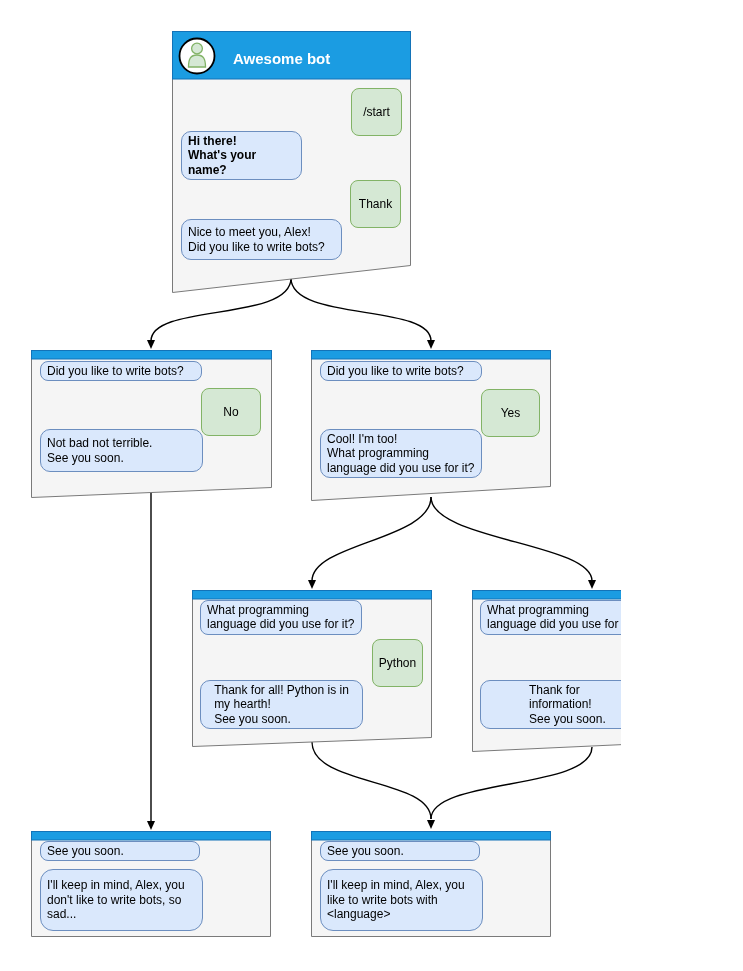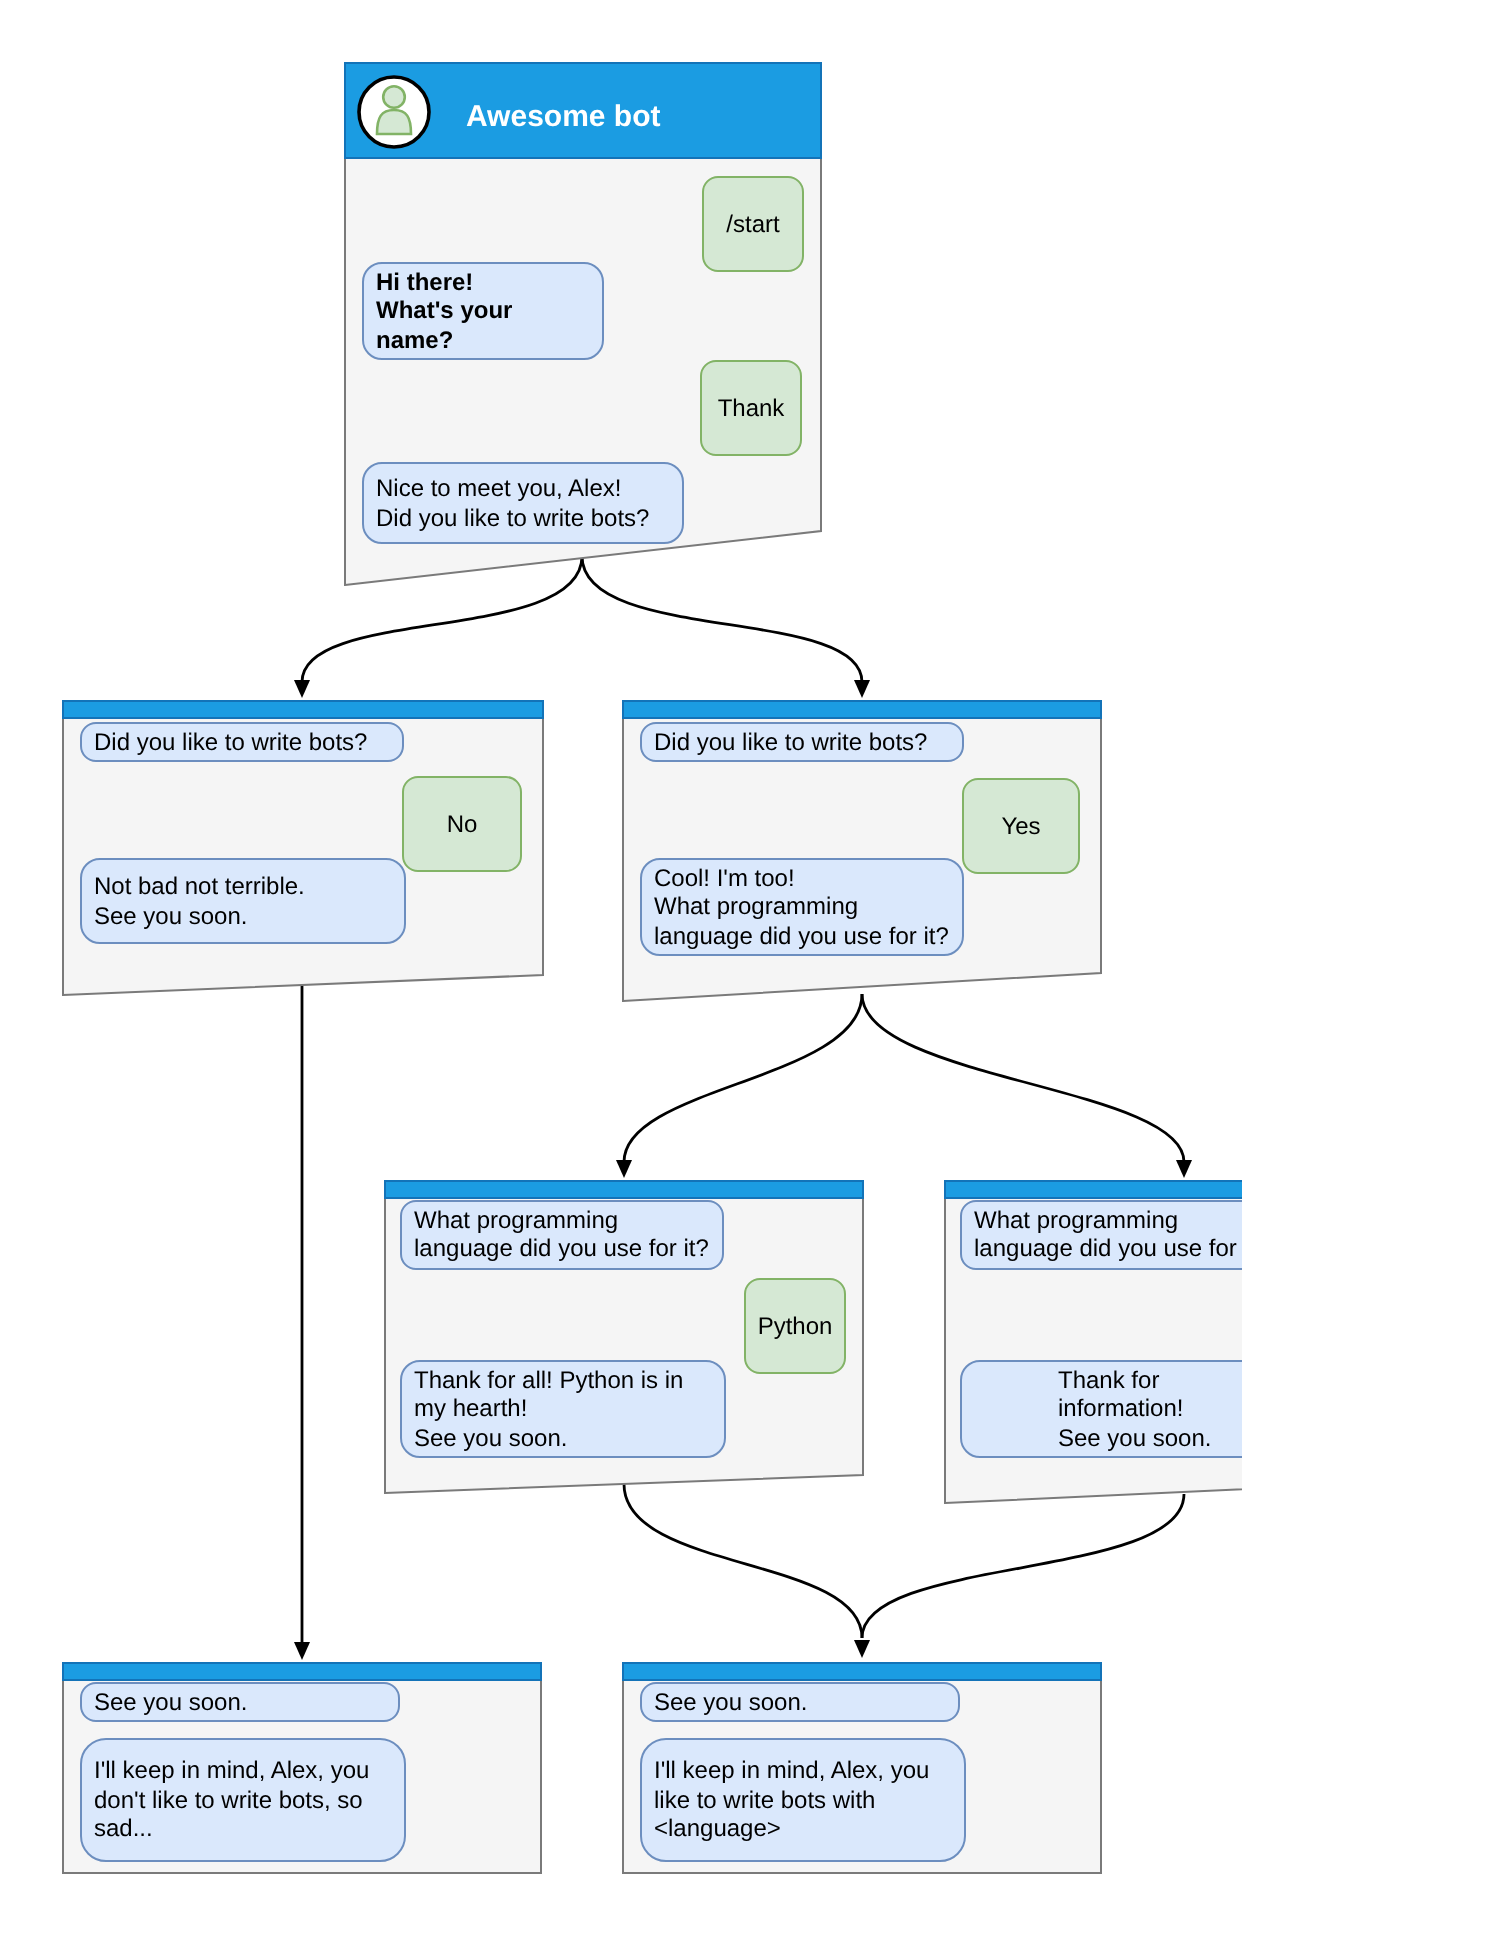--- a/index.html
+++ b/index.html
@@ -74,21 +74,21 @@
     <div class="bubble user" style="left:179px;top:57px;width:51px;min-height:31px;">
       <span>/start</span>
     </div>
     <div class="bubble bot mid" style="left:9px;top:100px;width:121px;min-height:41px;font-weight:bold;">
       <span>Hi there!
 What's your name?</span>
     </div>
     <div class="bubble user" style="left:178px;top:149px;width:51px;min-height:31px;">
       <span>Thank</span>
     </div>
-    <div class="bubble bot mid" style="left:9px;top:200px;width:161px;min-height:41px;">
+    <div class="bubble bot mid" style="left:9px;top:188px;width:161px;min-height:41px;">
       <span>Nice to meet you, Alex!
 Did you like to write bots?</span>
     </div>
   </div>
 
   <div class="window" style="left:31px;top:350px;width:241px;height:148px;">
     <svg class="frame" width="241" height="148">
       <polygon class="win-shape" points="0.5,0.5 240.5,0.5 240.5,137.5 0.5,147.5"></polygon>
       <rect class="win-header" x="0.5" y="0.5" width="240" height="8.5"></rect>
     </svg>
@@ -127,21 +127,21 @@
       <polygon class="win-shape" points="0.5,0.5 239.5,0.5 239.5,147.5 0.5,156.5"></polygon>
       <rect class="win-header" x="0.5" y="0.5" width="239" height="8.5"></rect>
     </svg>
     <div class="bubble bot" style="left:8px;top:10px;width:162px;min-height:31px;">
       <span>What programming
 language did you use for it?</span>
     </div>
     <div class="bubble user" style="left:180px;top:49px;width:51px;min-height:32px;">
       <span>Python</span>
     </div>
-    <div class="bubble bot mid" style="left:8px;top:90px;width:163px;min-height:49px;">
+    <div class="bubble bot mid" style="left:8px;top:90px;width:163px;min-height:49px;align-items:center;">
       <span>Thank for all! Python is in
 my hearth!
 See you soon.</span>
     </div>
   </div>
 
   <div class="window" style="left:472px;top:590px;width:240px;height:162px;">
     <svg class="frame" width="240" height="162">
       <polygon class="win-shape" points="0.5,0.5 239.5,0.5 239.5,150.5 0.5,161.5"></polygon>
       <rect class="win-header" x="0.5" y="0.5" width="239" height="8.5"></rect>

